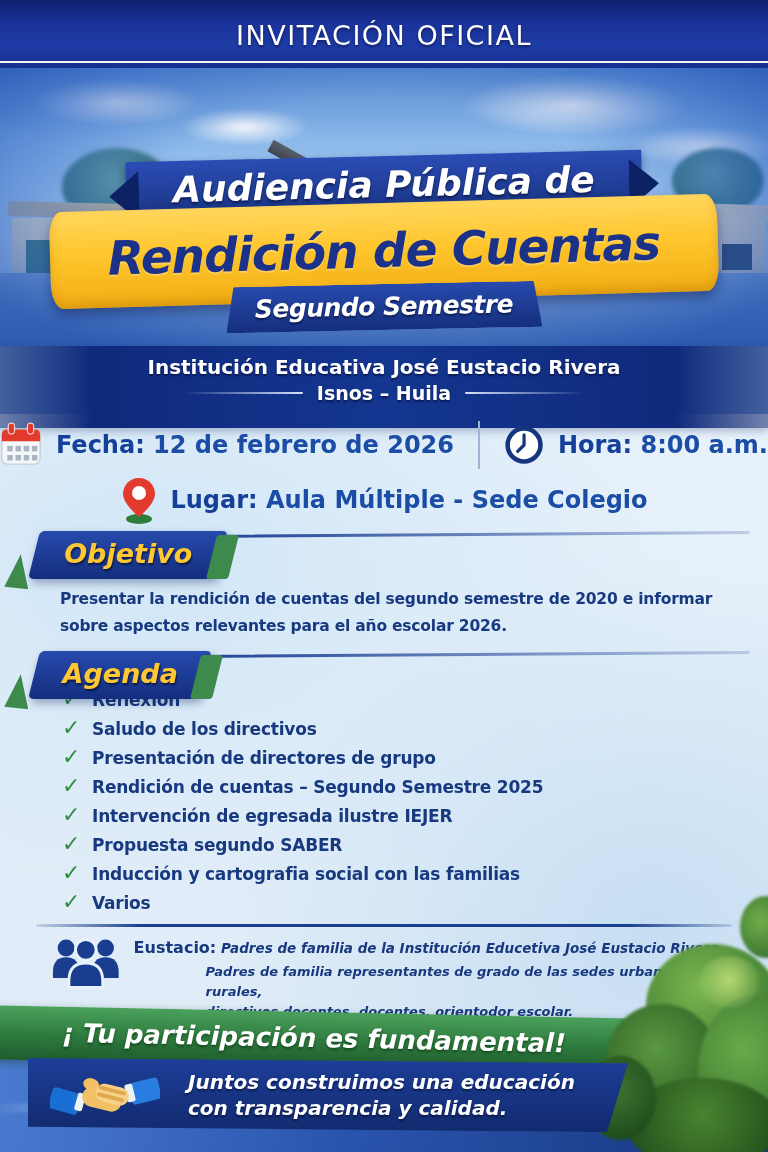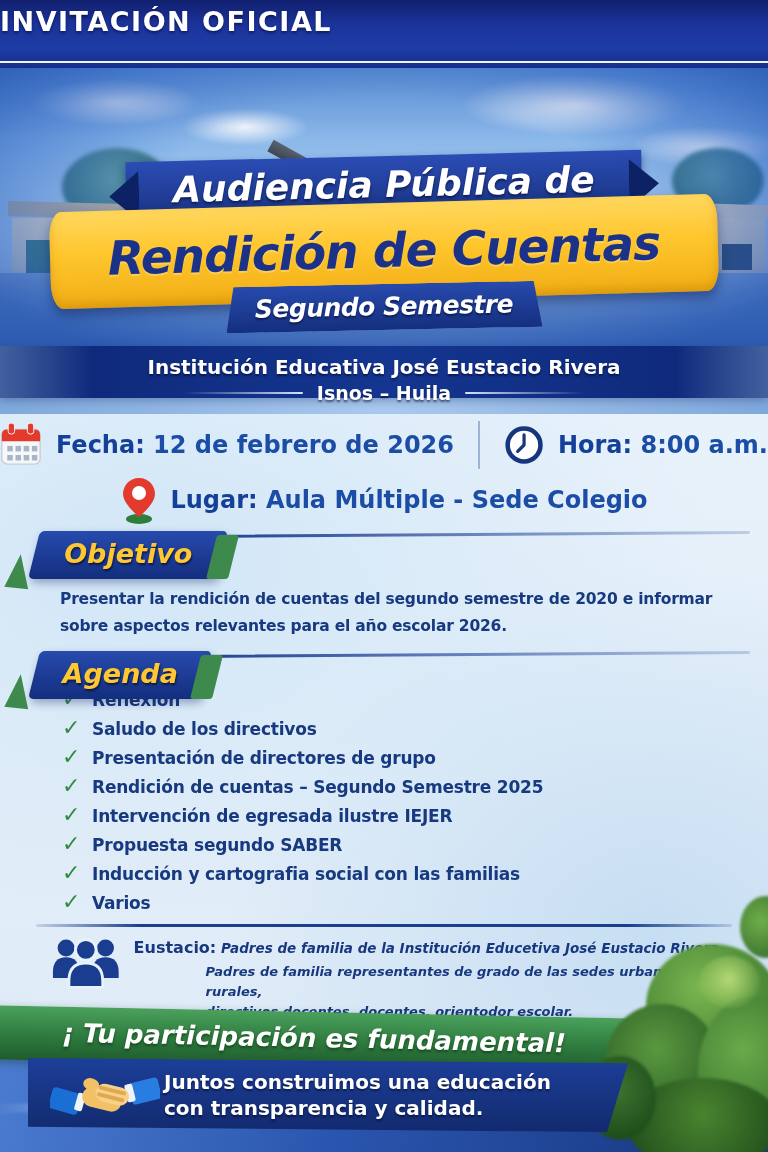--- a/index.html
+++ b/index.html
@@ -5,22 +5,22 @@
   *{margin:0;padding:0;box-sizing:border-box}
   html,body{margin:0;padding:0;background:#222}
   .poster{position:relative;width:768px;height:1152px;overflow:hidden;
     font-family:"DejaVu Sans",sans-serif;
     background:linear-gradient(180deg,#cfe3f5,#e9f3fb)}
 
   
   .top-strip{position:absolute;z-index:6;top:0;left:0;width:100%;height:68px;
     background:linear-gradient(180deg,#101f6e 0%,#1b339a 35%,#1e3ca6 70%,#162f8e 100%)}
   .top-strip .white-line{position:absolute;left:0;right:0;bottom:5px;height:2px;background:#fff;opacity:.95}
-  .top-title{position:absolute;width:100%;top:6px;text-align:left;color:#fff;
-    font-weight:bold;font-size:27px;letter-spacing:1.5px;text-shadow:0 2px 3px rgba(0,0,40,.5)}
+  .top-title{position:absolute;width:100%;top:20px;text-align:center;color:#fff;
+    font-weight:normal;font-size:27px;letter-spacing:1.5px;text-shadow:0 2px 3px rgba(0,0,40,.5)}
 
   
   .photo{position:absolute;z-index:1;top:68px;left:0;width:768px;height:282px;
     background:linear-gradient(180deg,#6ea3e2 0%,#9cc4ee 40%,#c2dcf6 72%,#a9c6e8 100%)}
   .cloud{position:absolute;border-radius:50%;
     background:radial-gradient(ellipse at center,rgba(255,255,255,.95),rgba(255,255,255,0) 70%);filter:blur(1px)}
   .c1{left:30px;top:10px;width:170px;height:48px}
   .c2{left:460px;top:6px;width:230px;height:62px}
   .c3{left:630px;top:58px;width:150px;height:42px}
   .c4{left:180px;top:40px;width:130px;height:38px}
@@ -74,21 +74,21 @@
   .ribbon3{position:absolute;z-index:12;left:226px;top:284px;width:316px;height:46px;
     background:linear-gradient(180deg,#274aad,#152f7e);transform:rotate(-1.2deg);
     clip-path:polygon(2.5% 0,97.5% 0,100% 100%,0 100%);
     box-shadow:0 4px 8px rgba(10,25,80,.4)}
   .ribbon3 .txt{display:block;text-align:center;line-height:45px;color:#fff;
     font-style:italic;font-weight:bold;font-size:25px;letter-spacing:-.5px;text-shadow:0 2px 2px rgba(0,0,30,.5)}
 
   
   .inst-back{position:absolute;z-index:4;top:346px;left:0;width:100%;height:68px;
     background:linear-gradient(90deg,#7fa8dc,#a9c9ee 50%,#7fa8dc)}
-  .inst-bar{position:absolute;z-index:5;top:346px;left:0;width:100%;height:52px;
+  .inst-bar{position:absolute;z-index:5;top:346px;left:0;width:100%;height:82px;
     background:linear-gradient(90deg,rgba(16,38,108,.55) 0%,#0f2a7c 12%,#143690 50%,#0f2a7c 88%,rgba(16,38,108,.55) 100%);
     box-shadow:0 3px 8px rgba(20,40,100,.3)}
   .inst-name{margin-top:9px;text-align:center;color:#fff;font-weight:bold;font-size:20px;text-shadow:0 2px 2px rgba(0,0,30,.5)}
   .inst-loc-row{display:flex;align-items:center;justify-content:center;gap:14px;margin-top:3px}
   .inst-loc{color:#fff;font-weight:bold;font-size:19px;text-shadow:0 2px 2px rgba(0,0,30,.5)}
   .deco-line{width:120px;height:2px;border-radius:2px}
   .deco-line.l{background:linear-gradient(90deg,rgba(214,228,248,0),#d6e4f8)}
   .deco-line.r{background:linear-gradient(90deg,#d6e4f8,rgba(214,228,248,0))}
 
   
@@ -150,21 +150,21 @@
     font-style:italic;font-weight:bold;font-size:26px;text-shadow:0 2px 3px rgba(0,40,10,.55)}
   .bottom-blue{position:absolute;z-index:3;top:1056px;left:0;width:768px;height:96px;
     background:linear-gradient(100deg,#4a7bd0 0%,#2a55ae 45%,#16367e 100%)}
   .streak{position:absolute;z-index:4;top:1096px;left:-10px;width:600px;height:9px;
     background:linear-gradient(90deg,rgba(255,255,255,0),rgba(255,255,255,.65) 30%,rgba(230,240,255,.15) 95%);
     transform:rotate(-1.6deg);border-radius:5px;filter:blur(1px)}
   .closing-ribbon{position:absolute;z-index:9;top:1058px;left:28px;width:600px;height:74px;
     background:linear-gradient(180deg,#1d3f99,#122a6e);
     clip-path:polygon(0 0,100% 7%,96.5% 100%,0 93%);
     box-shadow:0 4px 10px rgba(5,15,60,.5)}
-  .closing-text{position:absolute;left:136px;top:11px;color:#fff;font-weight:bold;
+  .closing-text{position:absolute;left:160px;top:11px;color:#fff;font-style:italic;font-weight:bold;
     font-size:20px;line-height:26px;text-shadow:0 2px 2px rgba(0,0,30,.5)}
   .handshake{position:absolute;left:22px;top:8px}
 
   .tree{position:absolute;z-index:8;border-radius:50%;filter:blur(1.5px)}
   .t0{left:740px;top:896px;width:52px;height:62px;background:radial-gradient(circle at 40% 40%,#6fae4a,#3c7430 80%)}
   .t1{left:646px;top:944px;width:134px;height:124px;background:radial-gradient(circle at 40% 35%,#7ab64f,#3f7c31 75%)}
   .t2{left:606px;top:1004px;width:112px;height:112px;background:radial-gradient(circle at 45% 40%,#5a9840,#2f6326 78%)}
   .t3{left:698px;top:996px;width:112px;height:152px;background:radial-gradient(circle at 40% 35%,#6aa94a,#35702b 78%)}
   .t4{left:626px;top:1078px;width:154px;height:92px;background:radial-gradient(circle at 50% 40%,#48842f,#24511d 80%)}
   .t5{left:698px;top:956px;width:62px;height:52px;background:radial-gradient(circle at 50% 45%,rgba(185,219,119,.95),rgba(185,219,119,0) 80%)}

